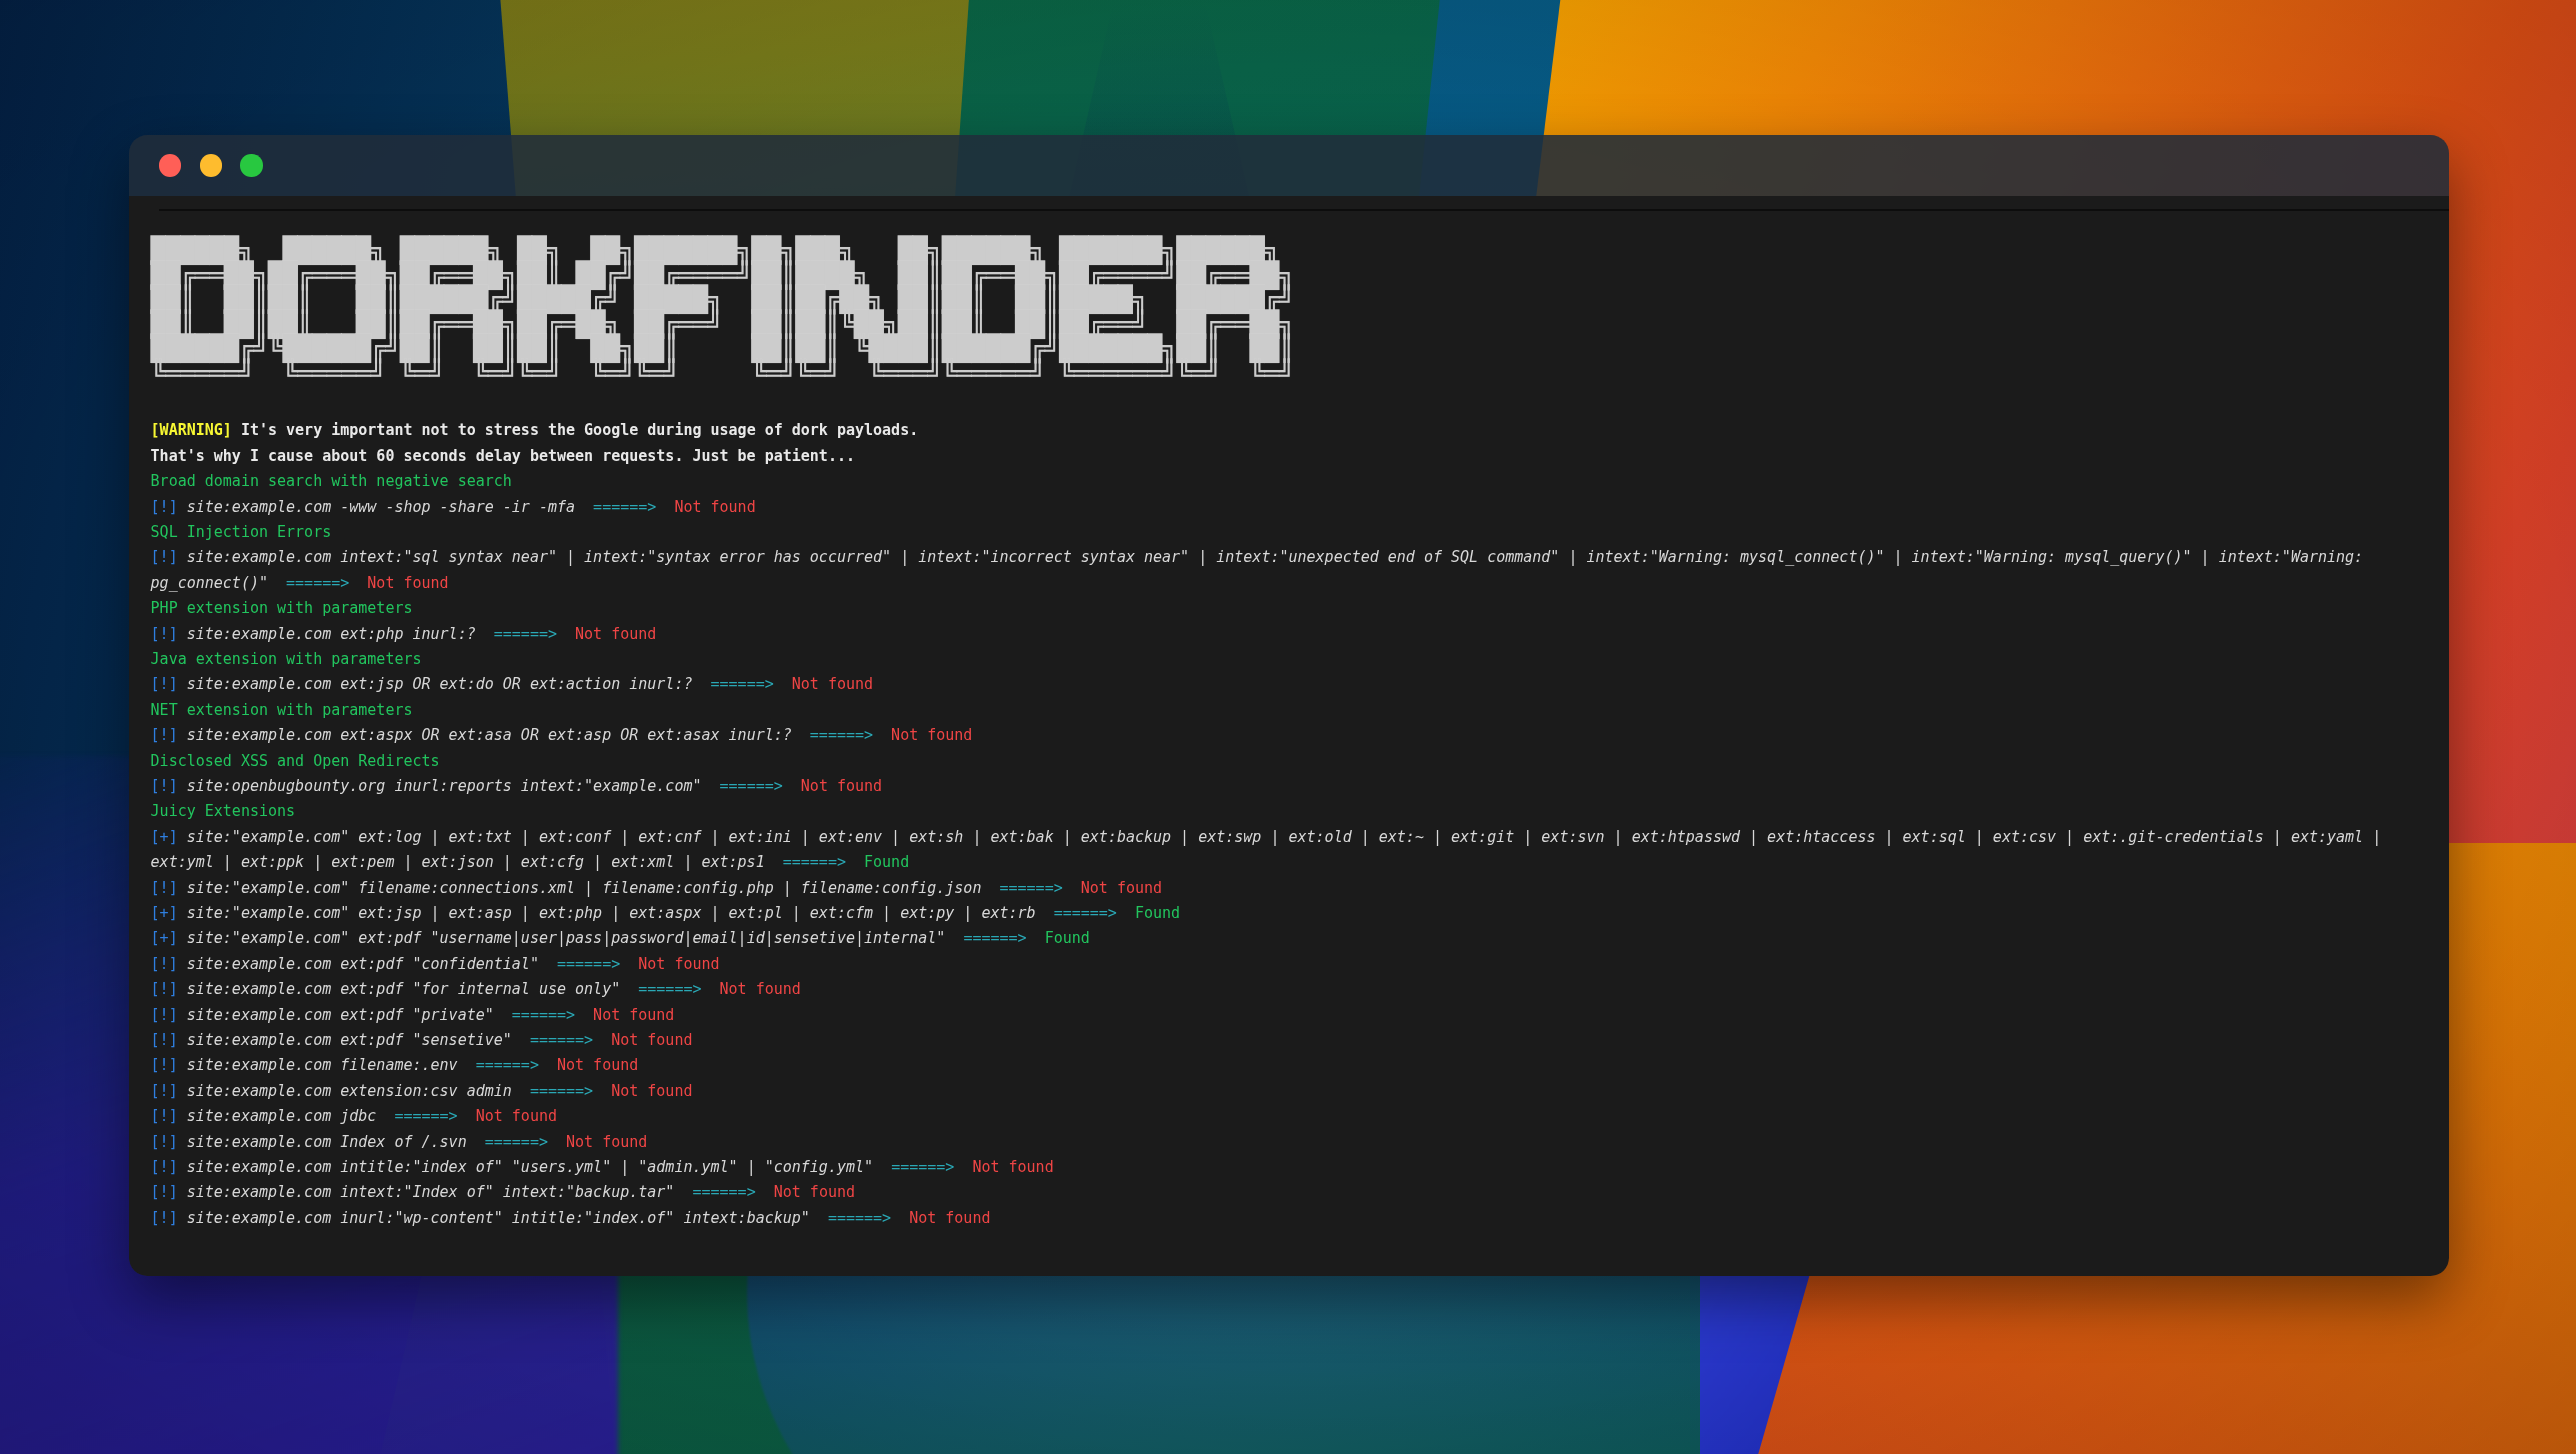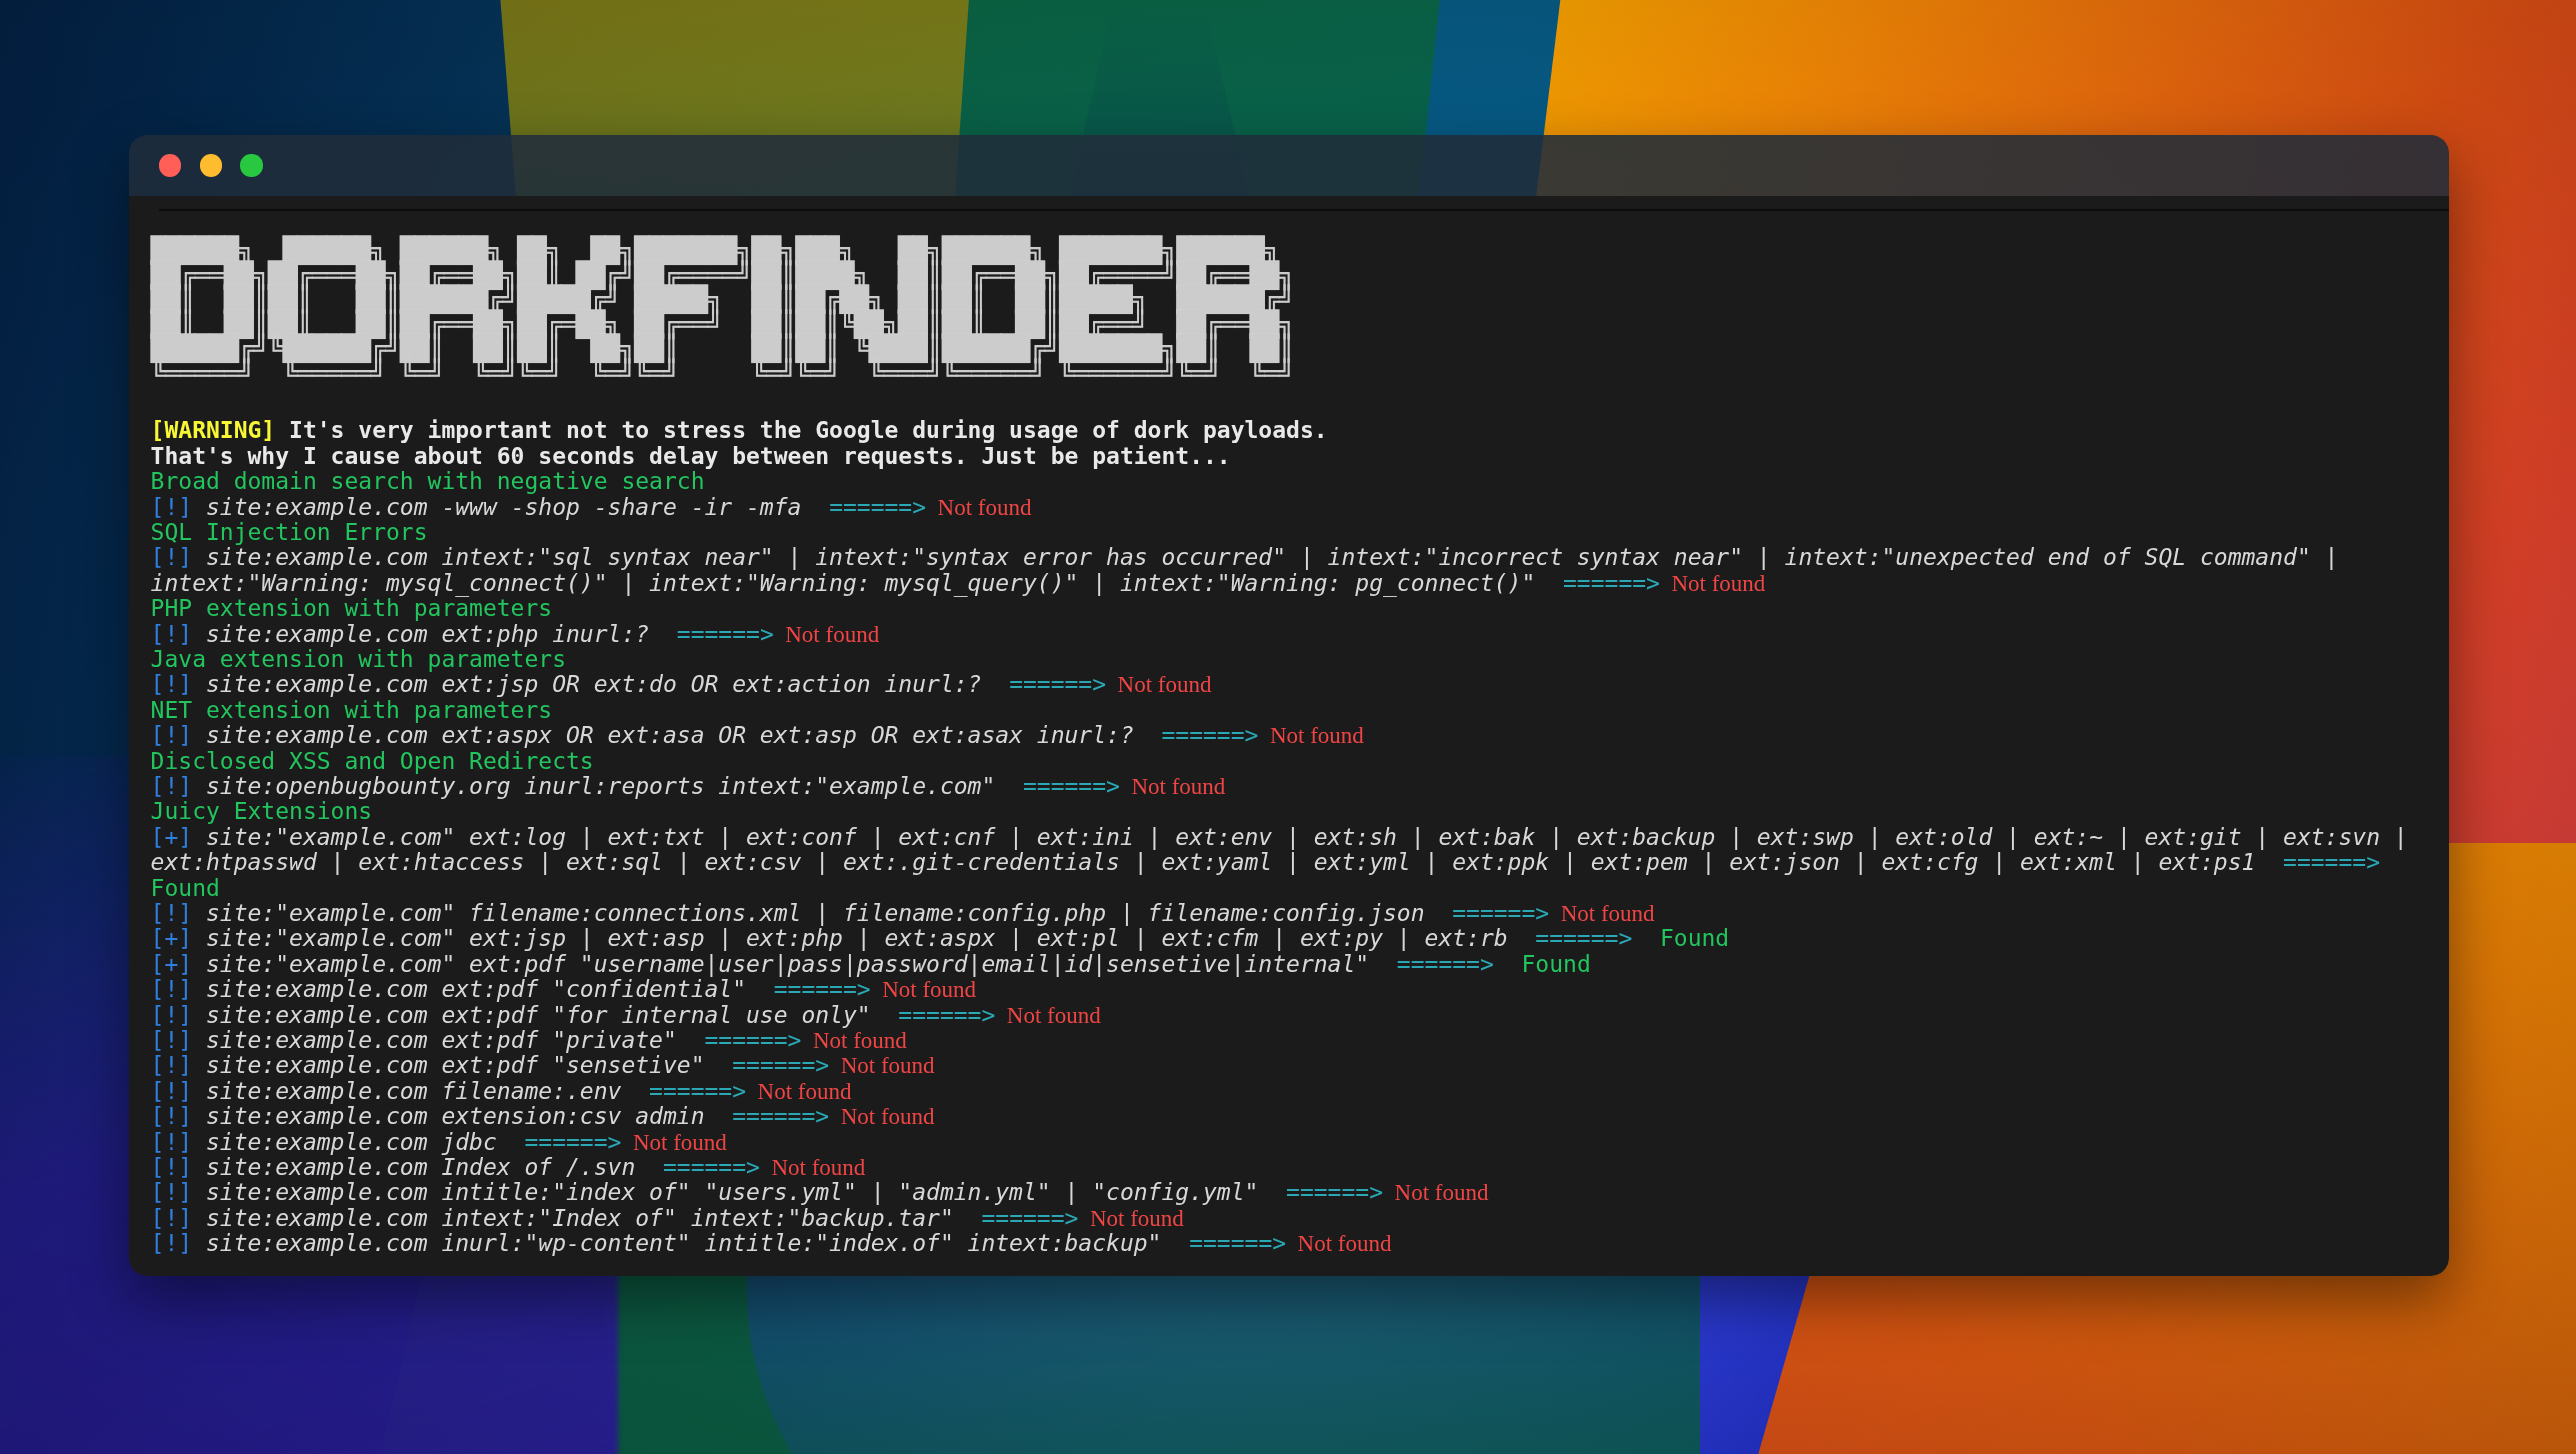--- a/index.html
+++ b/index.html
@@ -224,35 +224,35 @@
     line-height: 0.98;
     letter-spacing: -0.4px;
     white-space: pre;
     padding: 18.3px 0 0 21.6px;
     text-shadow: 0 0 0.8px rgba(255,255,255,.25);
   }
 
   
   #log {
     padding: 32px 0 0 21.6px;
-    font-size: 23px;
+    font-size: 15px;
     line-height: 25.4px;
     white-space: pre-wrap;
     word-break: break-word;
     overflow-wrap: anywhere;
   }
   .line { display: block; }
   .warnline { font-weight: bold; }
 
   .c-warnbadge { color: #f7f733; font-weight: bold; }
   .c-white     { color: #e9e9e9; }
   .c-section   { color: #22c55e; text-align: center; }
   .c-marker    { color: #2f7fe0; }
   .c-arrow     { color: #2aa8b5; }
-  .c-notfound  { color: #ef4545; font-family: Liberation Serif, serif; }
+  .c-notfound  { color: #ef4545; }
   .c-found     { color: #22c55e; }
   .c-query     { color: #d8d8d8; font-style: italic; }
 </style>
 </head>
 <body>
 
 <div id="wallpaper">
   <div class="wp-layer wp-base"></div>
   <div class="wp-layer wp-olive"></div>
   <div class="wp-layer wp-teal"></div>

